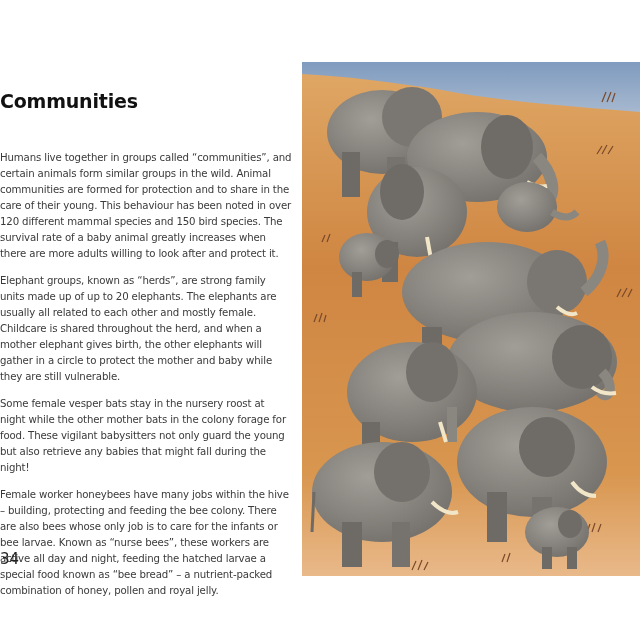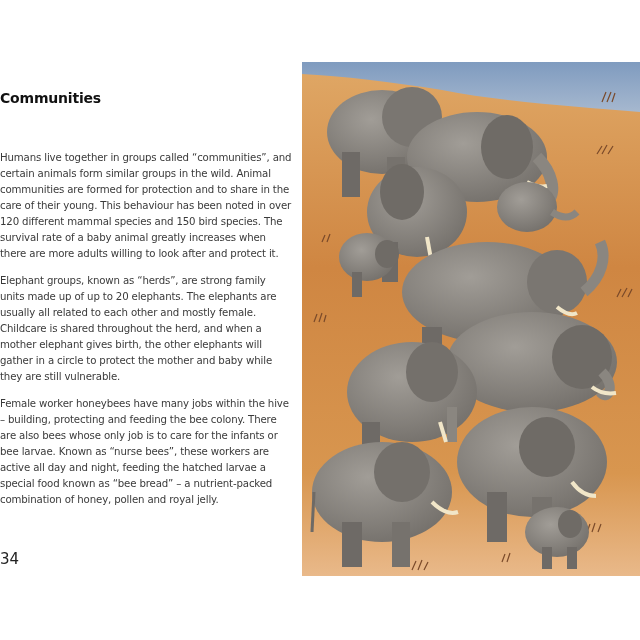--- a/index.html
+++ b/index.html
@@ -1,32 +1,33 @@
 <!DOCTYPE html>
 <html><head>
 <meta charset="utf-8">
 <style>
   html, body { margin:0; padding:0; }
   body { width:640px; height:640px; background:#ffffff; position:relative; overflow:hidden; font-family:"DejaVu Sans", sans-serif; color:#2b2b2b; }
   .left { position:absolute; left:0; top:0; width:300px; height:640px; }
-  .title { position:absolute; left:0; top:90px; font-size:14px; font-weight:bold; color:#111; letter-spacing:-0.2px; }
+  .title { position:absolute; left:0; top:90px; font-size:19px; font-weight:bold; color:#111; letter-spacing:-0.2px; }
   .body { position:absolute; left:0; top:130px; width:292px; font-size:10.2px; line-height:16px; color:#3a3a3a; letter-spacing:-0.15px;margin-top:20px; }
   .body p { margin:0 0 11px 0; }
   .pagenum { position:absolute; left:0; top:550px; font-size:15px; color:#222; }
   .art { position:absolute; left:302px; top:62px; width:338px; height:514px; overflow:hidden; }
   .art svg { display:block; }
 </style>
 </head>
 <body>
 
 <div class="left">
   <div class="title">Communities</div>
   <div class="body">
     <p>Humans live together in groups called “communities”, and certain animals form similar groups in the wild. Animal communities are formed for protection and to share in the care of their young. This behaviour has been noted in over 120 different mammal species and 150 bird species. The survival rate of a baby animal greatly increases when there are more adults willing to look after and protect it.</p>
     <p>Elephant groups, known as “herds”, are strong family units made up of up to 20 elephants. The elephants are usually all related to each other and mostly female. Childcare is shared throughout the herd, and when a mother elephant gives birth, the other elephants will gather in a circle to protect the mother and baby while they are still vulnerable.</p>
+    <p>Some female vesper bats stay in the nursery roost at night while the other mother bats in the colony forage for food. These vigilant babysitters not only guard the young but also retrieve any babies that might fall during the night!</p>
     <p>Female worker honeybees have many jobs within the hive – building, protecting and feeding the bee colony. There are also bees whose only job is to care for the infants or bee larvae. Known as “nurse bees”, these workers are active all day and night, feeding the hatched larvae a special food known as “bee bread” – a nutrient-packed combination of honey, pollen and royal jelly.</p>
   </div>
   <div class="pagenum">34</div>
 </div>
 
 <div class="art">
   <svg width="338" height="514" viewBox="0 0 338 514" xmlns="http://www.w3.org/2000/svg">
     <defs>
       <linearGradient id="sky" x1="0" y1="0" x2="0" y2="1">
         <stop offset="0" stop-color="#7f9bbf"></stop>

